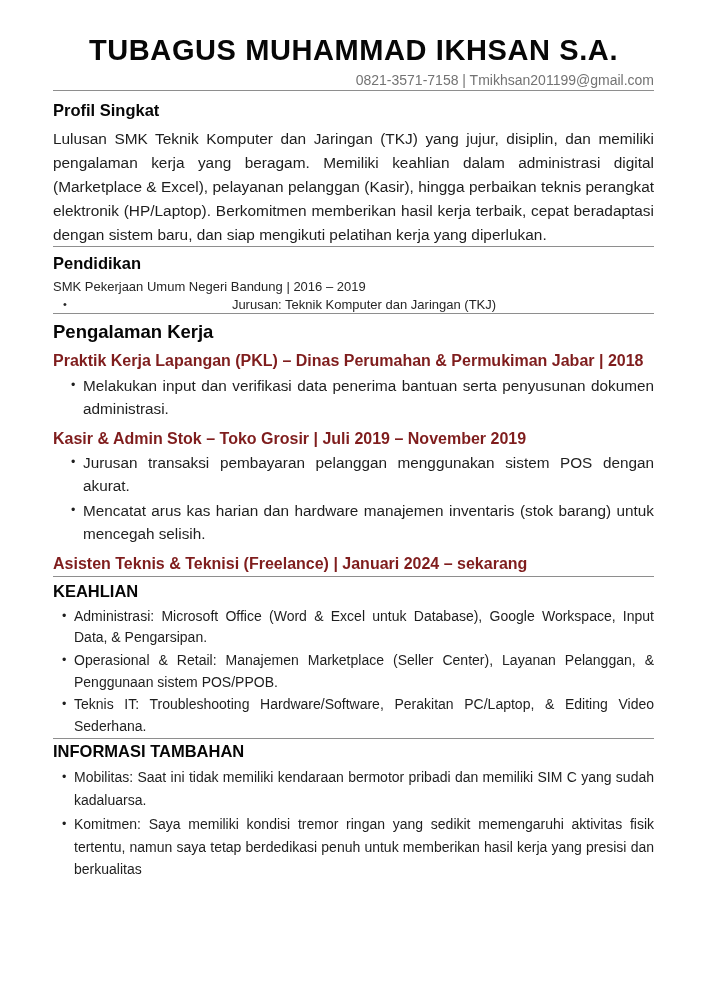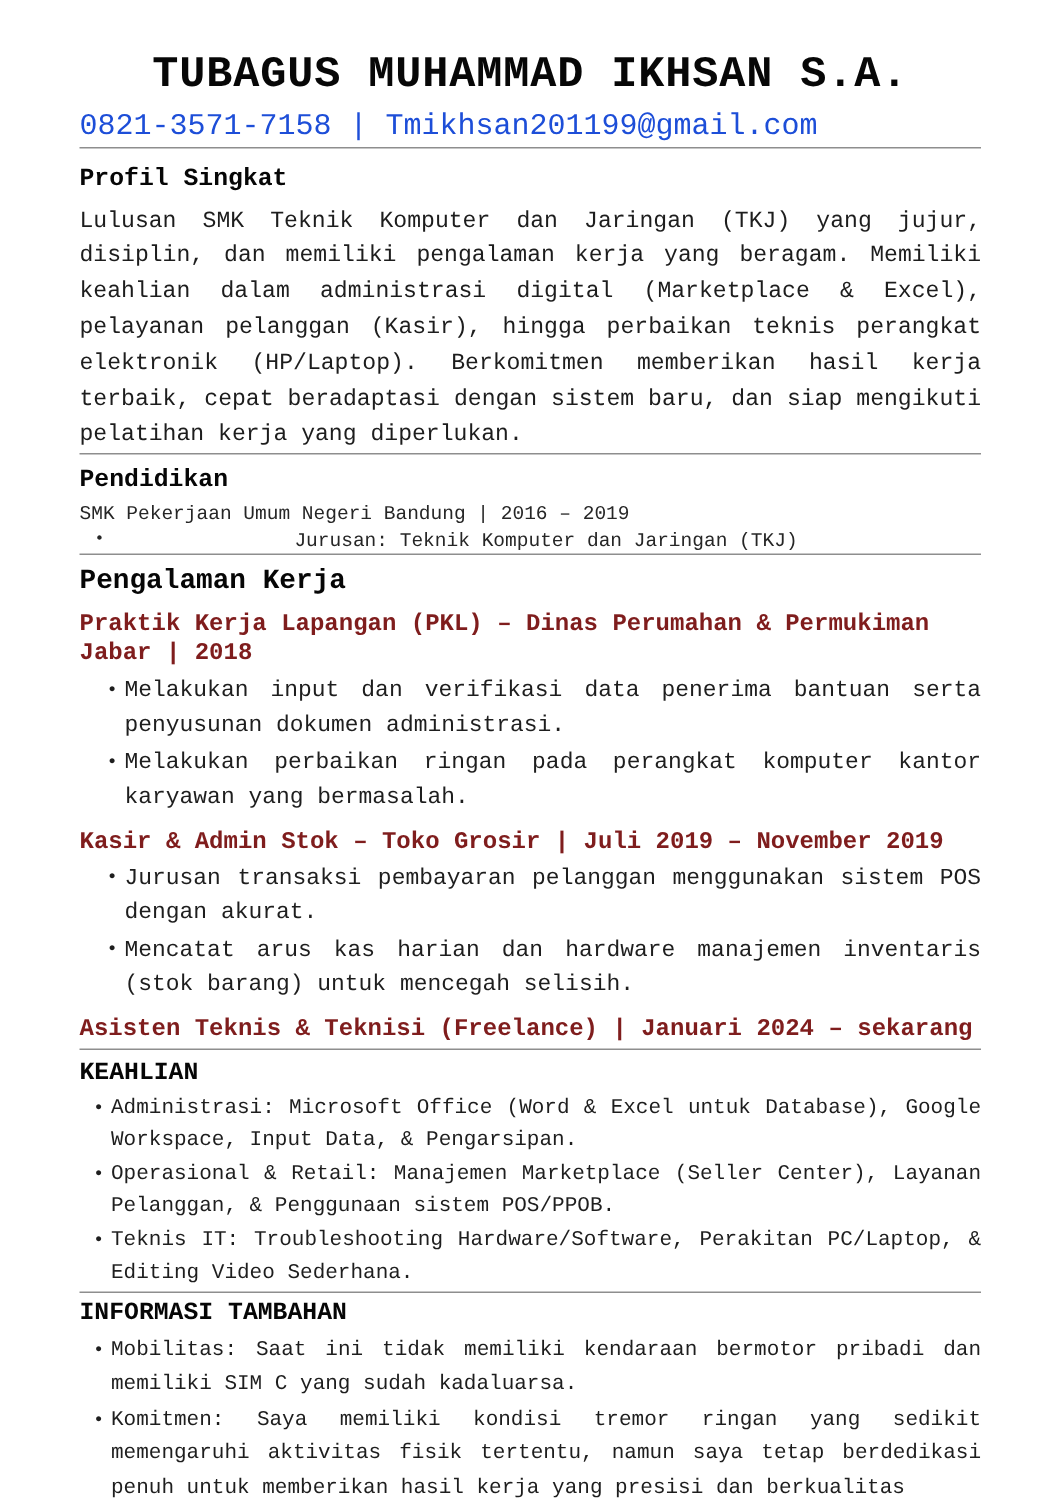--- a/index.html
+++ b/index.html
@@ -1,29 +1,29 @@
 <!DOCTYPE html>
 <html><head>
 <meta charset="utf-8">
 <style>
   * { box-sizing: border-box; }
   html, body { margin: 0; padding: 0; background: #ffffff; }
   .page {
     width: 706px; height: 1000px; margin: 0 auto; background: #fff;
     padding: 33px 52px 0 53px; overflow: hidden;
-    font-family: Liberation Mono, monospace;
+    font-family: Liberation Sans, sans-serif;
     color: #1e1e1e;
   }
   .name {
     margin: 0; text-align: center; font-size: 29px; font-weight: bold;
     line-height: 1.2; letter-spacing: 0.6px; color: #070707;
   }
   .contact {
-    margin-top: 3px; text-align: left; font-size: 20px;
-    line-height: 1.35; color: #1d4ed8;
+    margin-top: 3px; text-align: right; font-size: 14px;
+    line-height: 1.35; color: #737373;
   }
   hr.rule { border: none; border-top: 1px solid #8e8e8e; margin: 0; height: 0; }
   .rule-header { margin-top: 11px; border-top-color: #7d7d7d; }
   .rule-after-profil { margin-top: 6px; }
   .rule-after-edu { margin-top: 6px; }
   .rule-before-skills { margin-top: 3px; }
   .rule-before-info { margin-top: 3px; }
 
   h2.sec { font-size: 16.5px; font-weight: bold; line-height: 1.2; color: #060606; margin: 10px 0 0; }
   h2.sec-edu { margin-top: 7px; }
@@ -87,21 +87,20 @@
 
   <hr class="rule rule-after-edu">
 
   <section>
     <h2 class="sec sec-lg">Pengalaman Kerja</h2>
 
     <div>
       <h3 class="job-title">Praktik Kerja Lapangan (PKL) – Dinas Perumahan &amp; Permukiman Jabar | 2018</h3>
       <ul class="blist job-list">
         <li>Melakukan input dan verifikasi data penerima bantuan serta penyusunan dokumen administrasi.</li>
-        <li>Melakukan perbaikan ringan pada perangkat komputer kantor karyawan yang bermasalah.</li>
       </ul>
     </div>
 
     <div>
       <h3 class="job-title">Kasir &amp; Admin Stok – Toko Grosir | Juli 2019 – November 2019</h3>
       <ul class="blist job-list">
         <li>Jurusan transaksi pembayaran pelanggan menggunakan sistem POS dengan akurat.</li>
         <li>Mencatat arus kas harian dan hardware manajemen inventaris (stok barang) untuk mencegah selisih.</li>
       </ul>
     </div>

